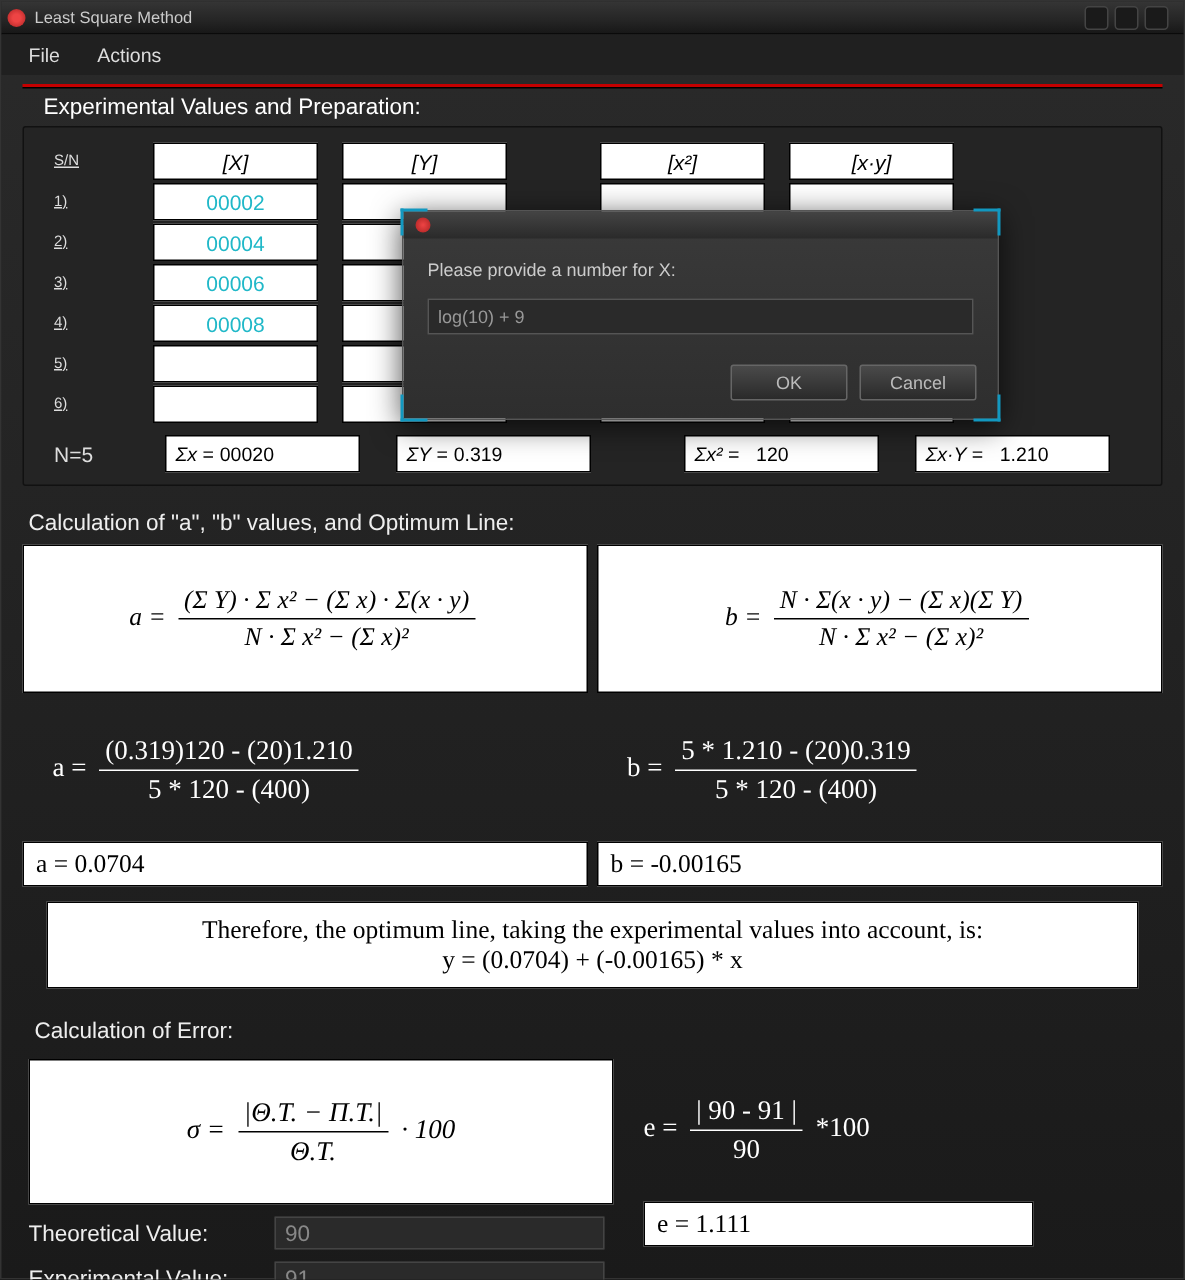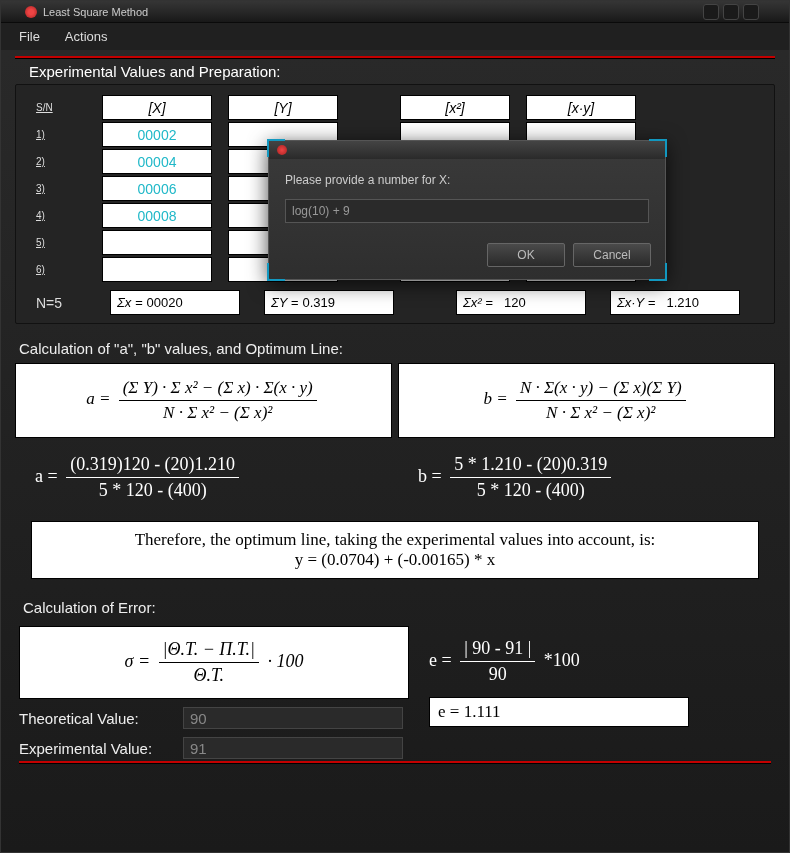--- a/index.html
+++ b/index.html
@@ -13,21 +13,21 @@
       overflow: hidden;
     }
     .window {
       background: linear-gradient(180deg, #2a2a2a 0%, #1a1a1a 100%);
       border: 1px solid #333;
       width: 100%;
       height: 100%;
     }
     .titlebar {
       background: linear-gradient(180deg, #353535 0%, #252525 60%, #181818 100%);
-      padding: 4px 24px;
+      padding: 4px 4px;
       display: flex;
       align-items: center;
       font-size: 11px;
       color: #ccc;
       border-bottom: 1px solid #0a0a0a;
       height: 22px;
     }
     .titlebar .icon { width: 12px; height: 12px; background: radial-gradient(circle,#e44 30%,#a22 100%); border-radius:50%; margin-right:6px;}
     .title-ornament { flex:1; display:flex; justify-content:flex-end; gap:4px; padding-right:6px;}
     .ornament-dot{ width:16px;height:16px;border:1px solid #444;border-radius:3px;background:#1a1a1a;}
@@ -67,21 +67,21 @@
     .summary-row .slabel { font-size:14px; color:#ddd; min-width:50px; }
     .sumbox { background:#fff; color:#000; border:1px solid #000; padding:2px 6px; display:flex; align-items:center; font-size:13px; height:25px;min-width:130px;}
     .sumbox .pre { font-style:italic; margin-right:4px;}
     .subsection-title { color:#eee; font-size:15px; padding:6px 0 6px 4px; }
     .formula-grid { display:flex; gap:6px; }
     .formula-box {
       background:#fff; color:#000; border:1px solid #000;
       flex:1; font-size:17px; padding:10px 6px; text-align:center;
       font-family: "Times New Roman", serif; font-style:italic;
     }
-    .fraction { display:inline-flex; flex-direction:column; vertical-align:middle; text-align:center; margin:4px 4px;}
+    .fraction { display:inline-flex; flex-direction:column; vertical-align:middle; text-align:center; margin:16px 4px;}
     .fraction .num { border-bottom:1.5px solid #000; padding:0 4px 2px;}
     .fraction .den { padding:2px 4px 0;}
     .calc-row { display:flex; gap:6px; margin-top:6px; }
     .calc-box {
       flex:1; background:transparent; color:#fff; font-size:18px;
       padding:6px 20px; font-family:"Times New Roman",serif;
     }
     .calc-row .fraction .num {border-bottom:1.5px solid #fff;}
     .result-row { display:flex; gap:6px; margin-top:2px;}
     .result-box { flex:1; background:#fff; color:#000; border:1px solid #000; padding:4px 8px; font-size:17px; font-family:"Times New Roman",serif;}
@@ -241,20 +241,24 @@
           </span>
       </div>
       <div class="calc-box">
         <span>b =</span>
         <span class="fraction">
             <span class="num">5 * 1.210 - (20)0.319</span>
             <span class="den">5 * 120 - (400)</span>
           </span>
       </div>
     </div>
+    <div class="result-row">
+      <div class="result-box">a = 0.0704</div>
+      <div class="result-box">b = -0.00165</div>
+    </div>
     <div class="wide-result">
       <div>Therefore, the optimum line, taking the experimental values into account, is:</div>
       <div>y = (0.0704) + (-0.00165) * x</div>
     </div>
 
     <div class="error-area" style="margin-top:14px;">
       <div class="subsection-title">Calculation of Error:</div>
       <div class="error-row">
         <div>
           <div class="error-formula">

